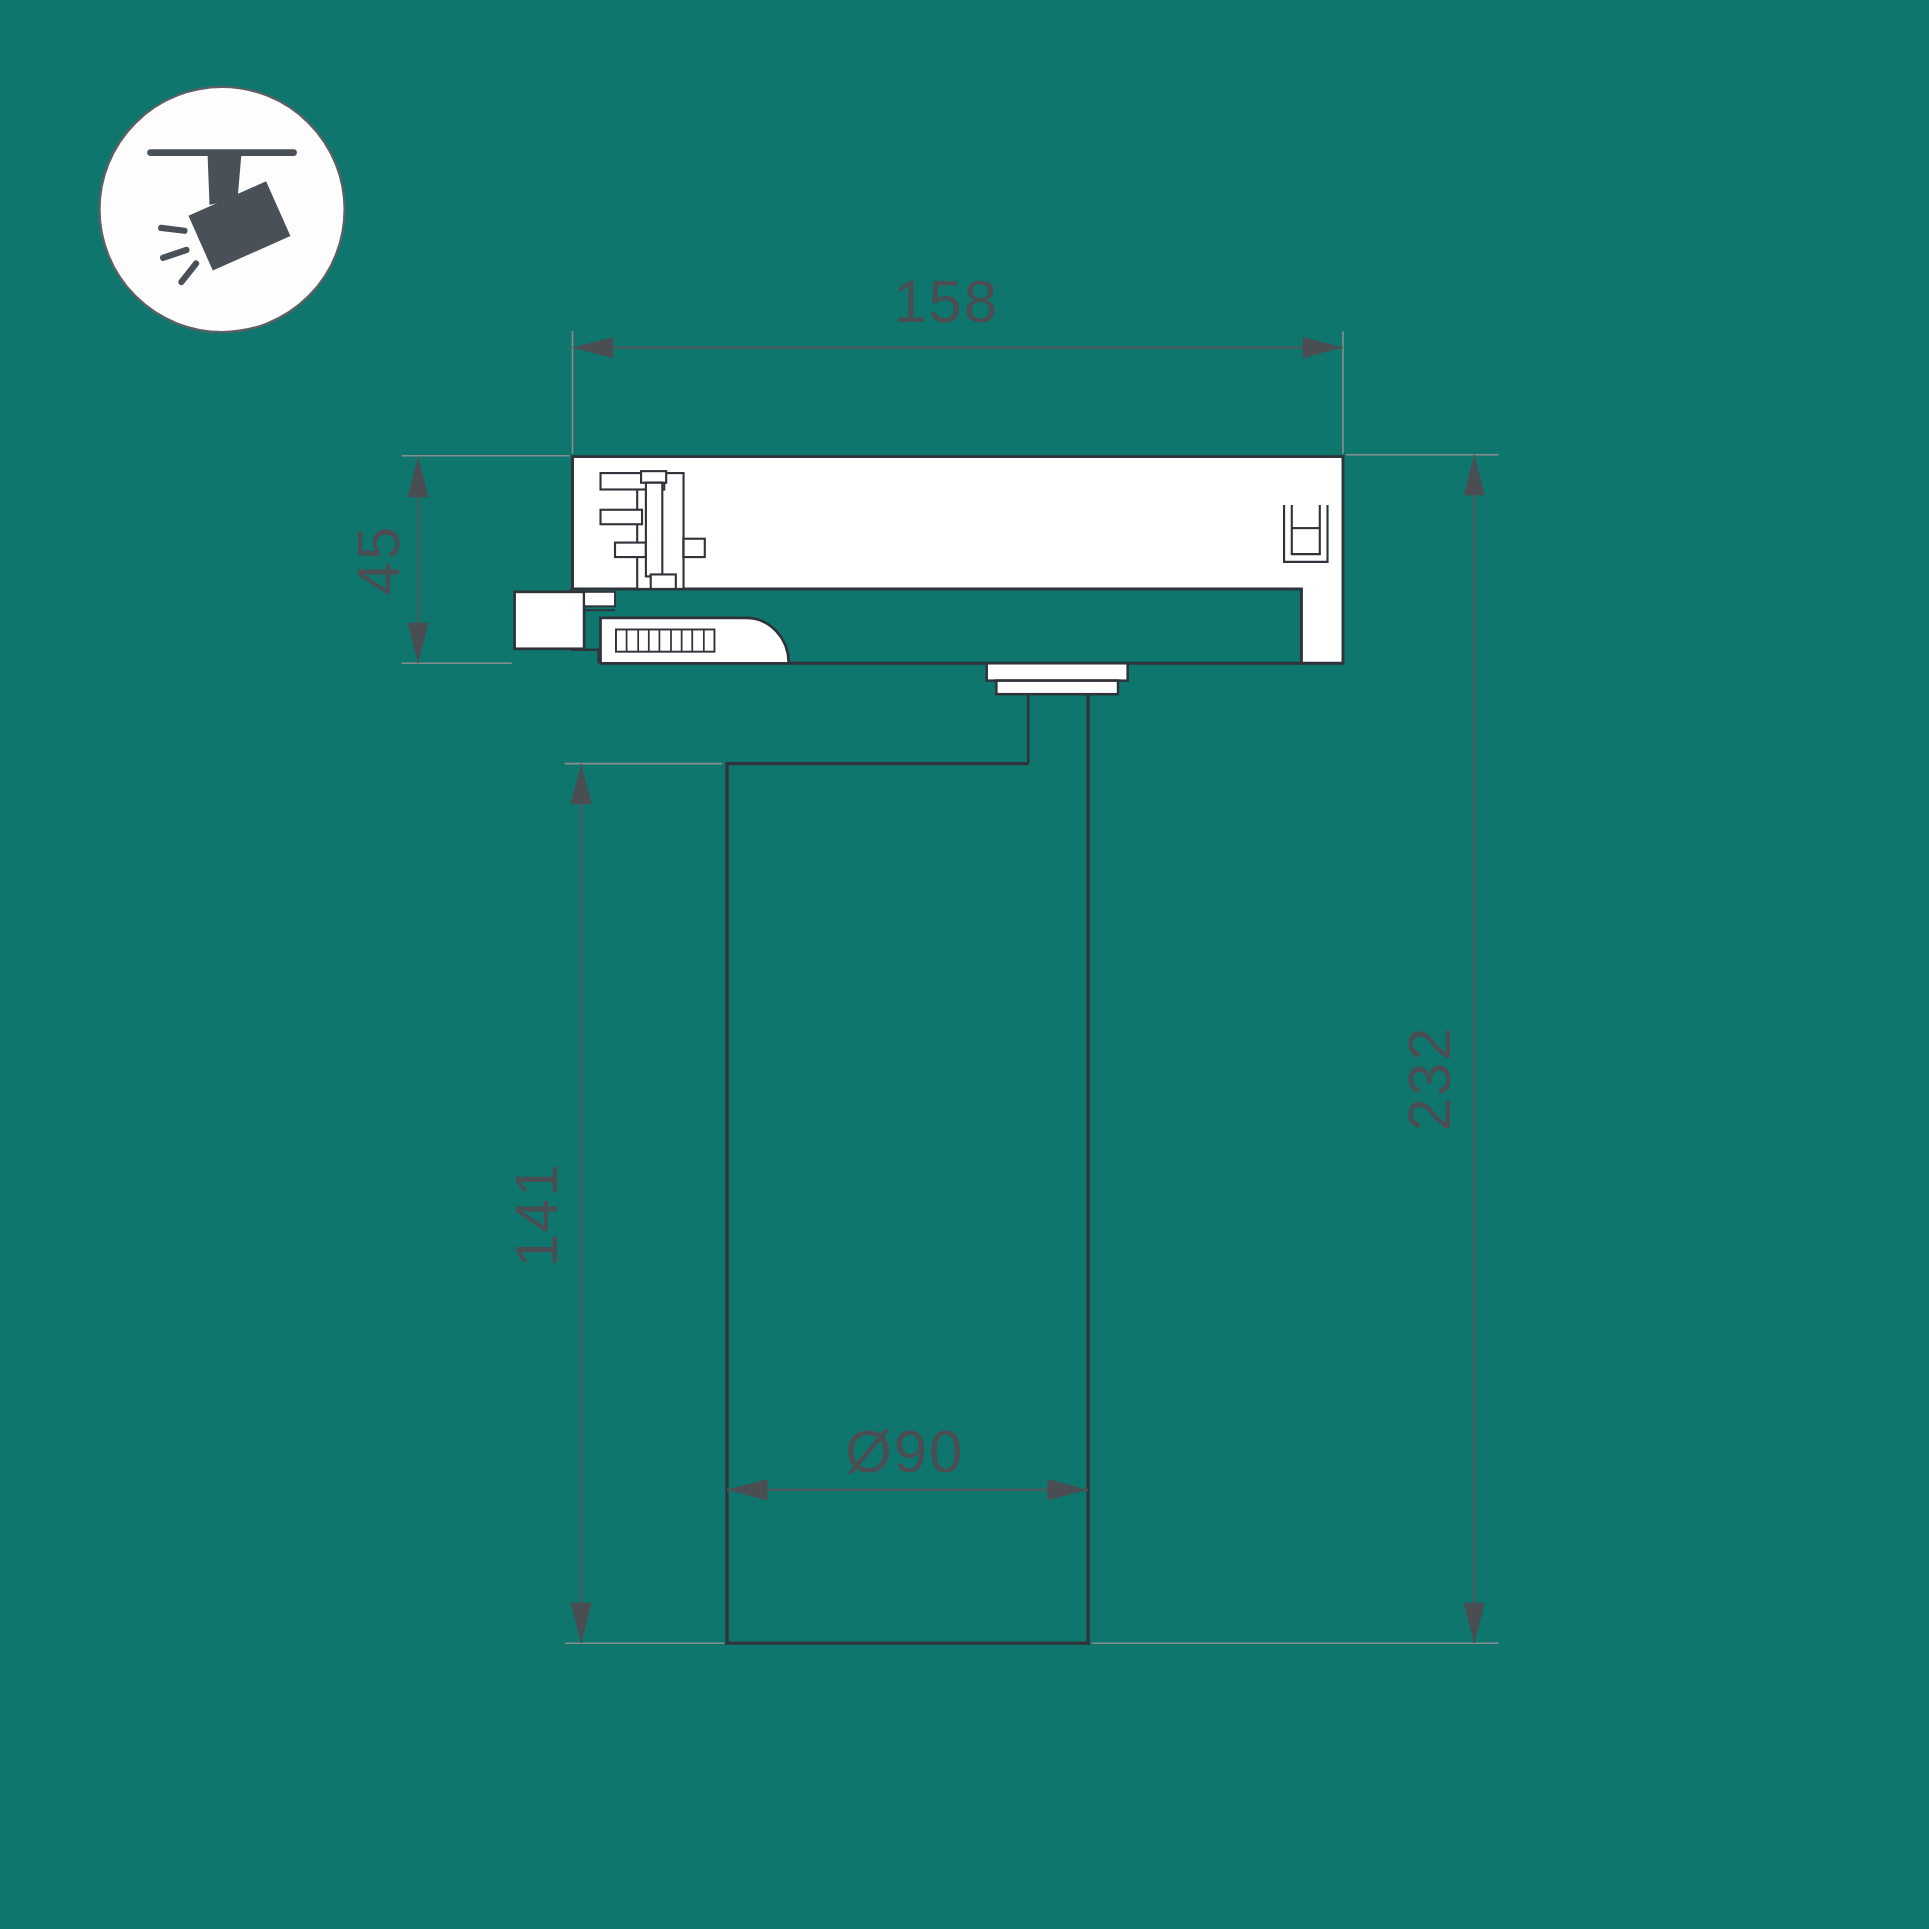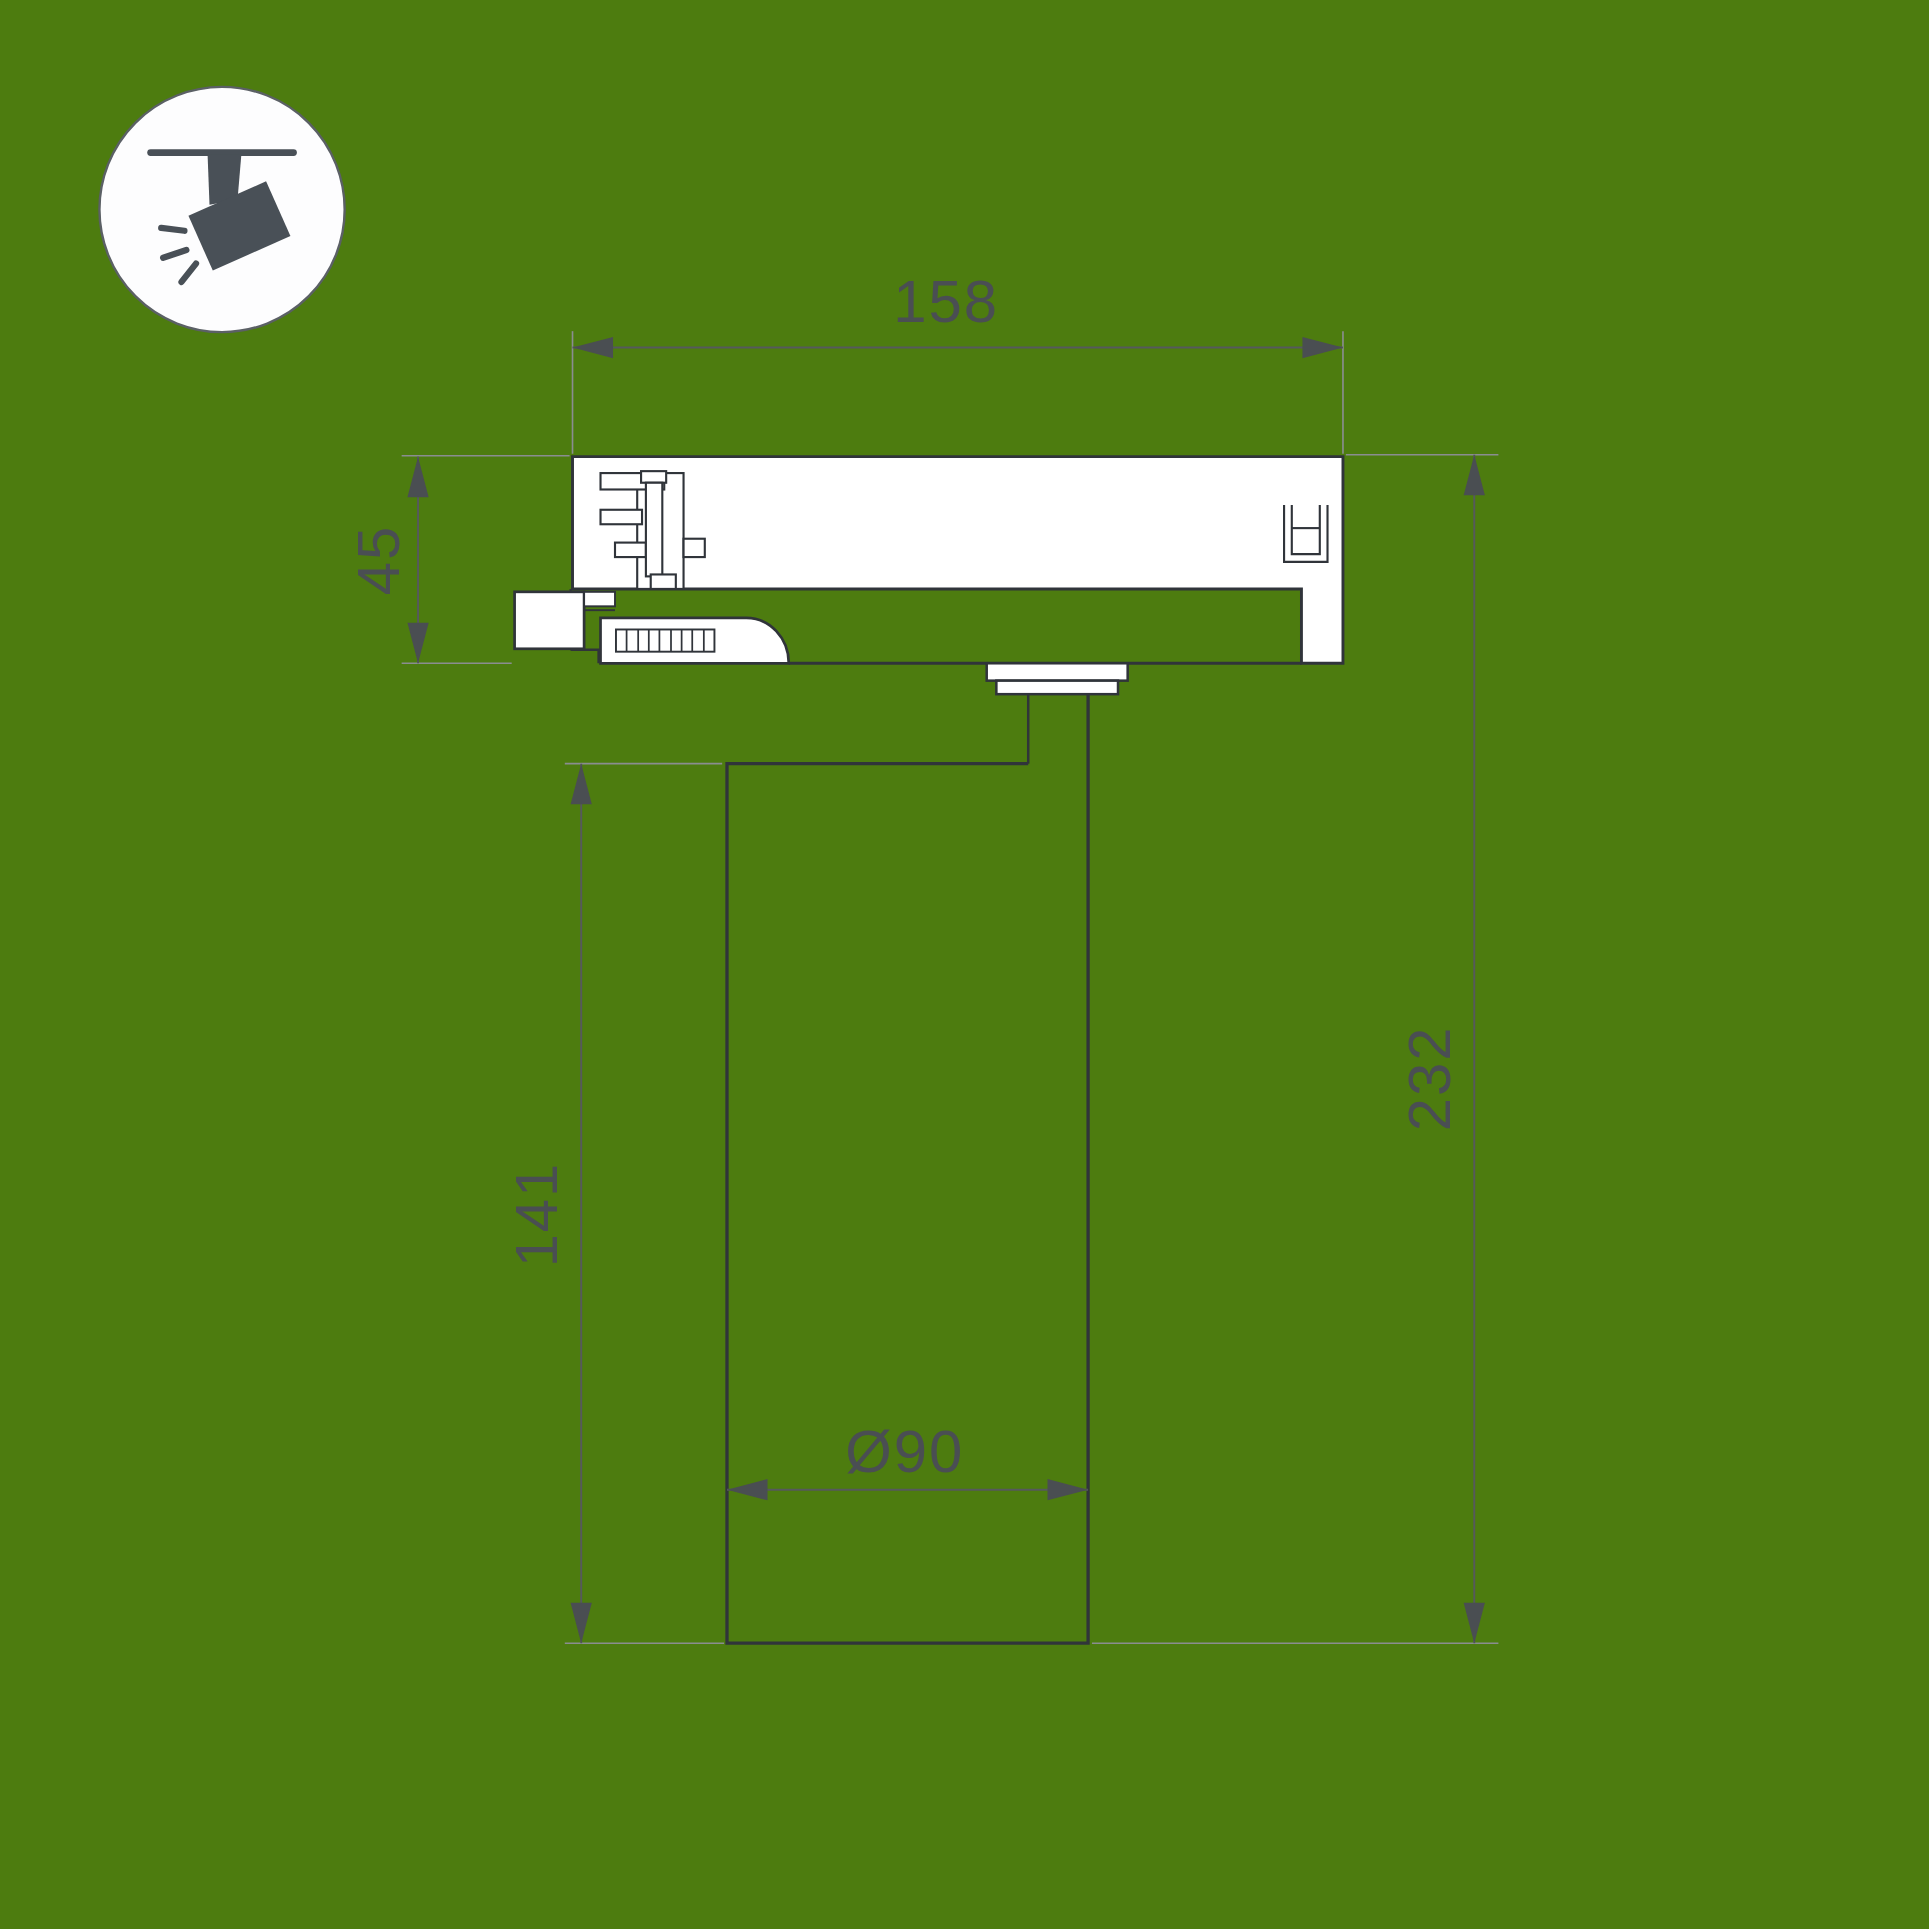--- a/index.html
+++ b/index.html
@@ -1,19 +1,19 @@
 <!DOCTYPE html>
 <html><head>
 <meta charset="utf-8">
 <style>
   html,body{margin:0;padding:0;background:#ffffff;}
   .canvas{
     position:relative;
     width:1929px;height:1929px;
-    background:#4d7c0f;
+    background:#0f766e;
     overflow:hidden;
     font-family:"Liberation Sans", sans-serif;
   }
   svg{position:absolute;left:0;top:0;}
   text{
     font-family:"Liberation Sans","DejaVu Sans",sans-serif;
     font-size:62px;
     letter-spacing:2px;
     fill:#4a4e53;
   }

